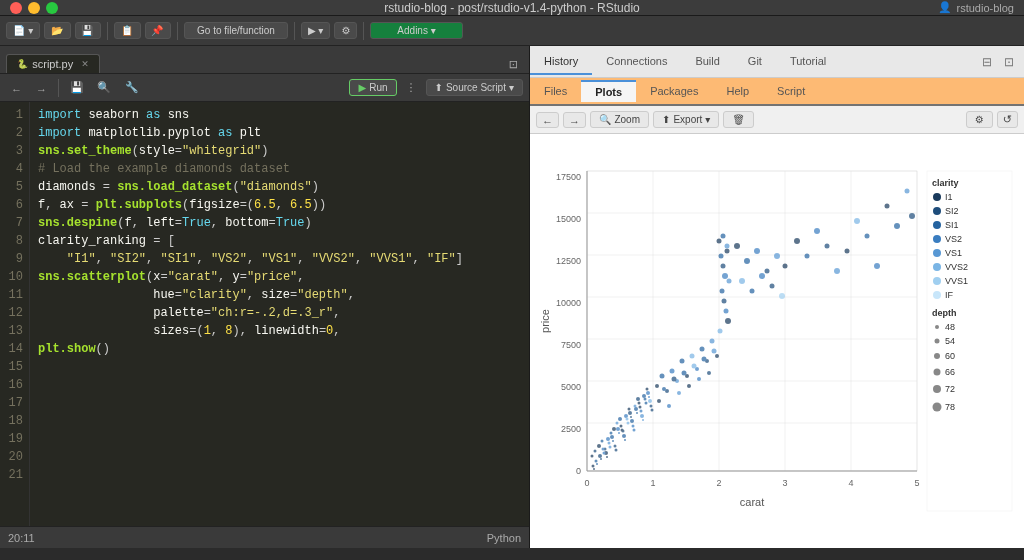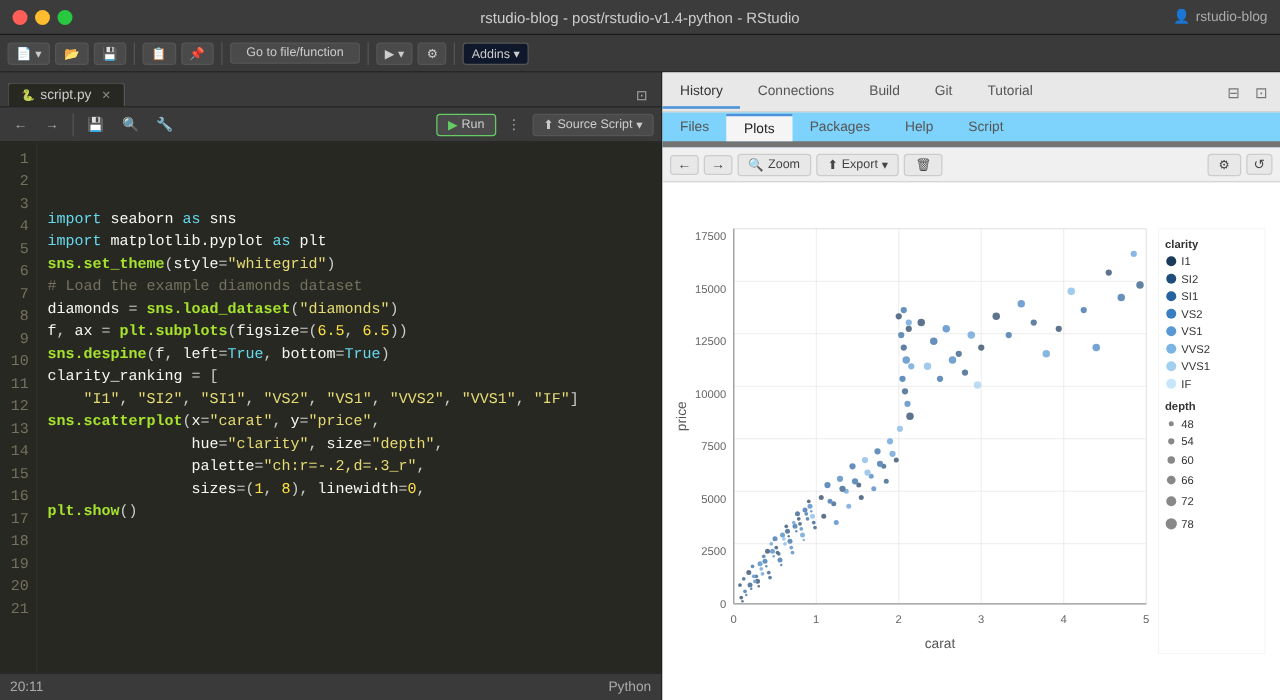--- a/index.html
+++ b/index.html
@@ -9,21 +9,21 @@
       background: #2b2b2b;
       font-family: -apple-system, 'Helvetica Neue', Arial, sans-serif;
       font-size: 12px;
       color: #ccc;
       overflow: hidden;
     }
 
     
     #titlebar {
       background: #3c3c3c;
-      height: 28px;
+      height: 16px;
       display: flex;
       align-items: center;
       justify-content: center;
       position: relative;
       border-bottom: 1px solid #1a1a1a;
     }
     .traffic-lights {
       position: absolute;
       left: 10px;
       display: flex;
@@ -71,26 +71,26 @@
       background: #4a4a4a;
       border: 1px solid #555;
       border-radius: 3px;
       color: #ccc;
       font-size: 10px;
       padding: 2px 12px;
       flex: 0 0 auto;
       cursor: pointer;
     }
     .addins-btn {
-      background: #0f172a;
+      background: #15803d;
       border: 1px solid #555;
       border-radius: 3px;
       color: #ccc;
       font-size: 10px;
-      padding: 2px 6px;
+      padding: 2px 26px;
       cursor: pointer;
     }
 
     
     #main {
       display: flex;
       height: calc(560px - 28px - 30px);
     }
 
     
@@ -187,21 +187,20 @@
       min-width: 30px;
       border-right: 1px solid #333;
       line-height: 1.5;
       user-select: none;
     }
     #code-content {
       flex: 1;
       padding: 4px 8px;
       line-height: 1.5;
       overflow: auto;
-      margin-top: 48px;
     }
     .code-line { white-space: pre; }
     .kw { color: #66d9ef; }
     .fn { color: #a6e22e; font-weight: bold; }
     .str { color: #e6db74; }
     .num { color: #fde047; }
     .cm { color: #75715e; }
     .var { color: #f8f8f2; }
 
     
@@ -256,37 +255,37 @@
       background: transparent;
       border: none;
       color: #777;
       font-size: 12px;
       cursor: pointer;
       padding: 2px 4px;
     }
 
     
     #sub-tabs {
-      background: #7dd3fc;
+      background: #fdba74;
       height: 28px;
       display: flex;
       align-items: center;
-      border-bottom: 5px solid #737373;
+      border-bottom: 2px solid #737373;
     }
     .s-tab {
       padding: 4px 14px;
       font-size: 11px;
       color: #555;
       cursor: pointer;
     }
     .s-tab.active {
       background: #f5f5f5;
       color: #222;
       border-top: 2px solid #4a90d9;
-      font-weight: 400;
+      font-weight: 700;
     }
 
     
     #plot-toolbar {
       background: #f0f0f0;
       height: 28px;
       display: flex;
       align-items: center;
       padding: 0 6px;
       gap: 4px;

